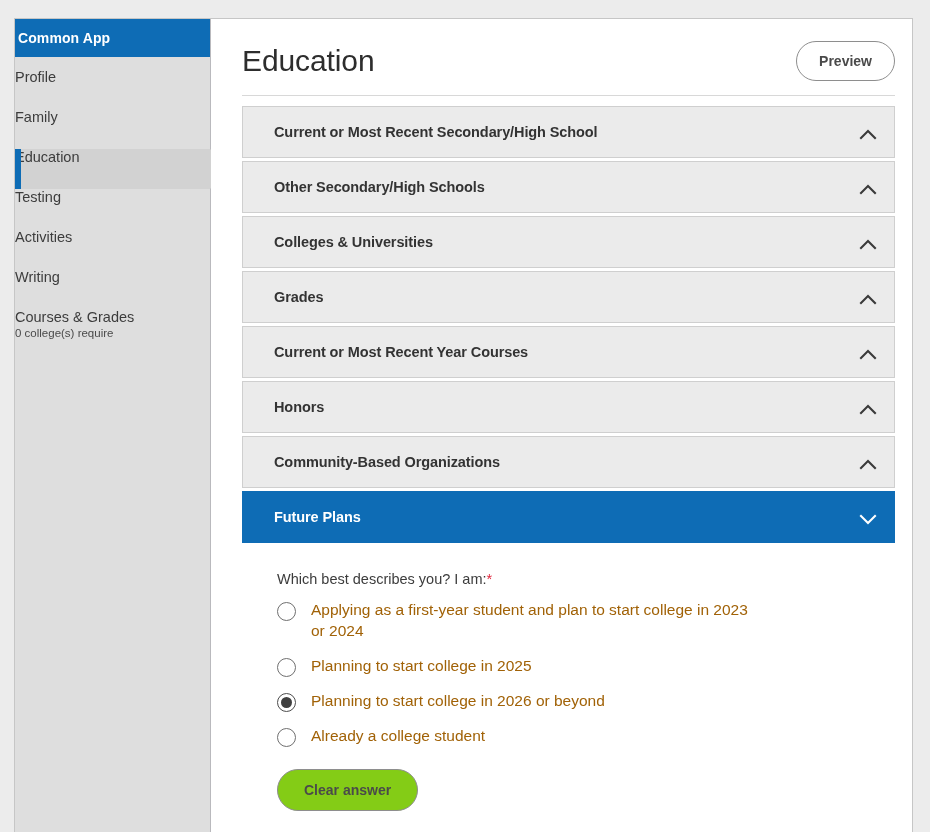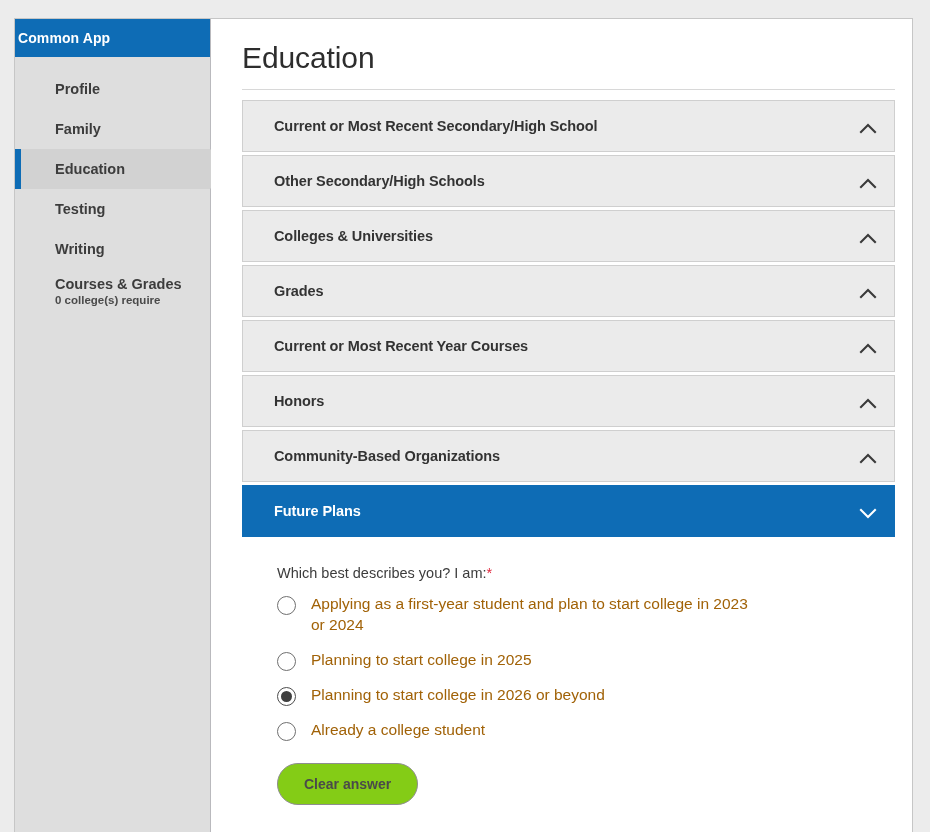--- a/index.html
+++ b/index.html
@@ -54,26 +54,23 @@
     letter-spacing: 0.1px;
   }
 
   .nav-list { padding-top: 12px; }
 
   .nav-item {
     position: relative;
     height: 40px;
     display: flex;
     flex-direction: column;
-    justify-content: center;
-    padding-left: 40px;
     color: #3c3c3c;
     font-size: 14.5px;
     cursor: pointer;
-    font-weight: bold;
   }
 
   .nav-item .nav-label { line-height: 1.15; }
 
   .nav-item .nav-sub {
     font-size: 11.5px;
     color: #4a4a4a;
     line-height: 1.3;
     margin-top: 0;
   }
@@ -260,33 +257,37 @@
           <div class="nav-item">
             <span class="nav-label">Family</span>
           </div>
           <div class="nav-item active">
             <span class="nav-label">Education</span>
           </div>
           <div class="nav-item">
             <span class="nav-label">Testing</span>
           </div>
           <div class="nav-item">
+            <span class="nav-label">Activities</span>
+          </div>
+          <div class="nav-item">
             <span class="nav-label">Writing</span>
           </div>
           <div class="nav-item tall">
             <span class="nav-label">Courses &amp; Grades</span>
             <span class="nav-sub">0 college(s) require</span>
           </div>
         </div>
     </nav>
 
     <main class="content">
 
       <div class="page-head">
         <h1 class="page-title">Education</h1>
+        <button class="preview-btn">Preview</button>
       </div>
 
       <div class="accordion">
           <div class="acc-section">
             <div class="acc-header">
               <span class="acc-title">Current or Most Recent Secondary/High School</span>
               <span class="chev">
                 <svg width="18" height="15" viewBox="0 0 18 15" aria-hidden="true">
                   <path d="M2 11 L9 4 L16 11" fill="none" stroke="#3a3a3a" stroke-width="2.1" stroke-linecap="square" stroke-linejoin="miter"></path>
                 </svg>

